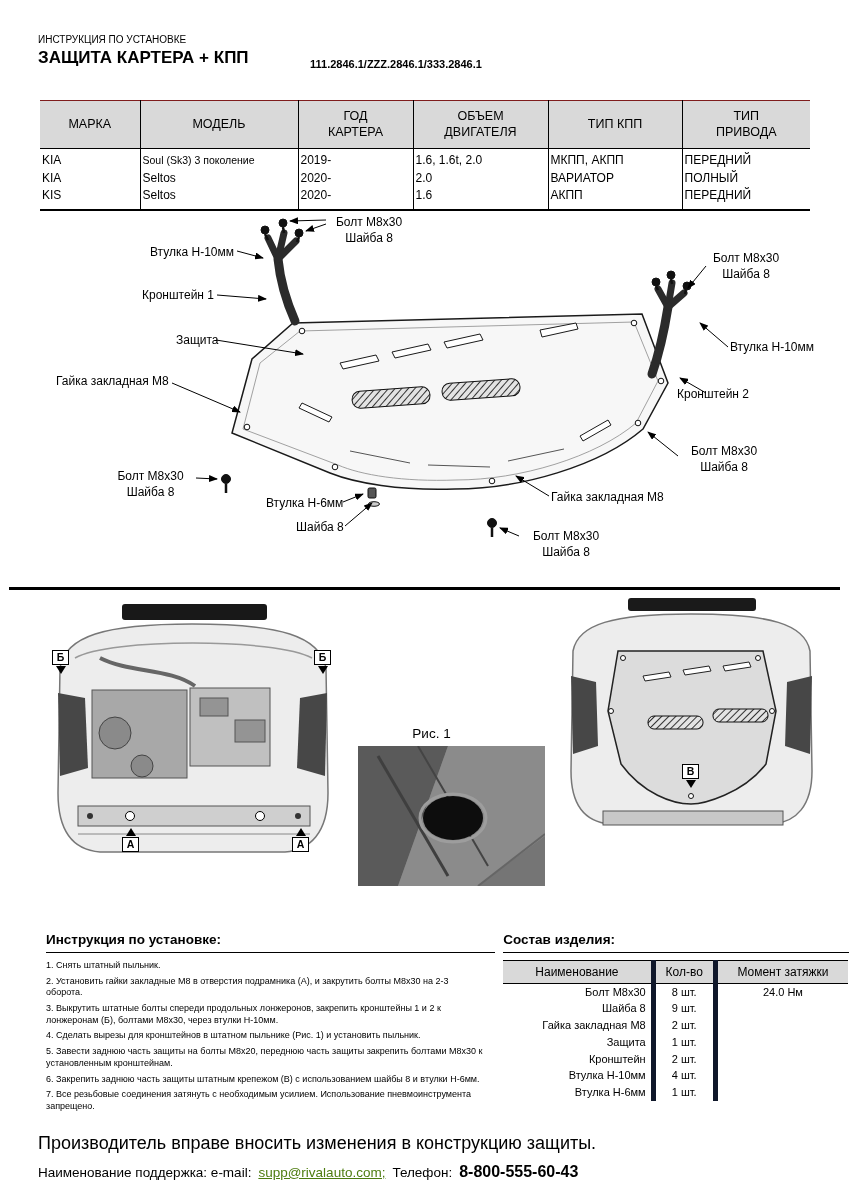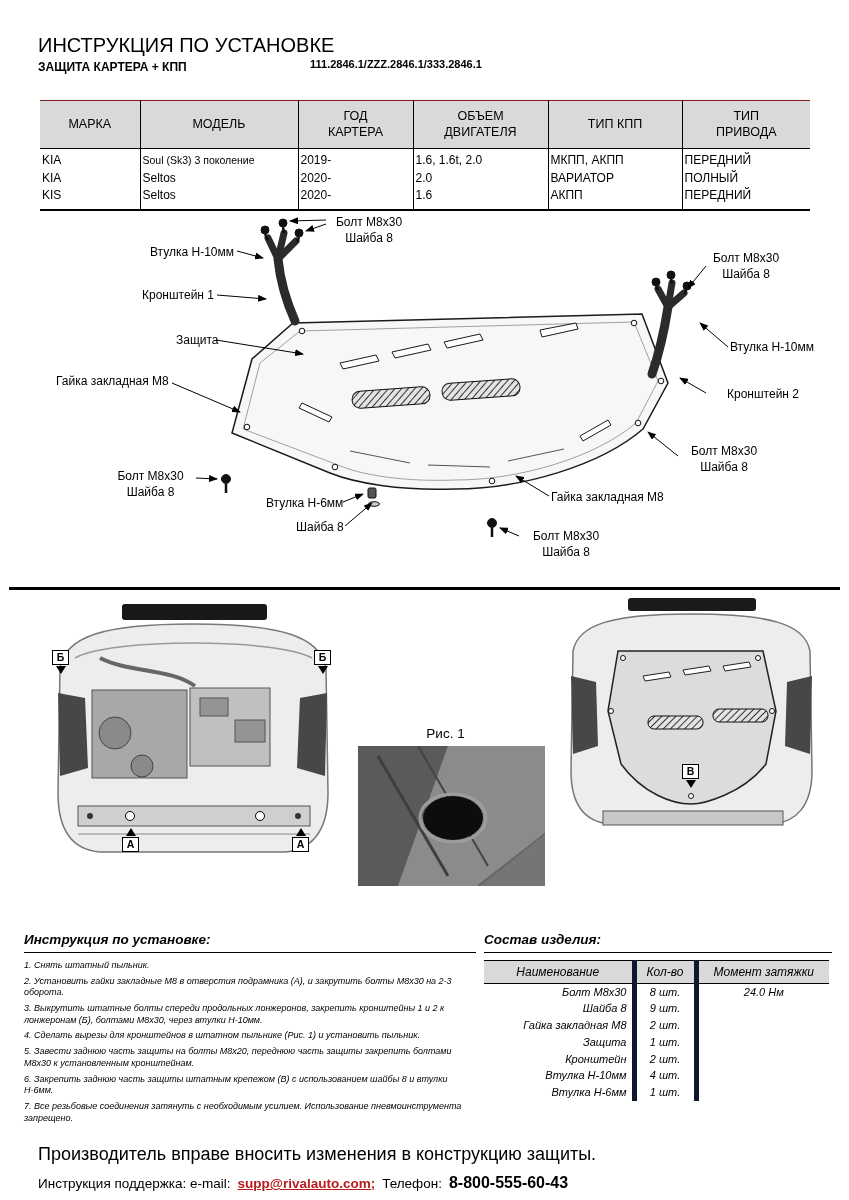--- a/index.html
+++ b/index.html
@@ -2,22 +2,22 @@
 <html><head>
 <meta charset="utf-8">
 <style>
   * { margin:0; padding:0; box-sizing:border-box; }
   html,body { background:#fff; }
   .page { width:849px; height:1200px; position:relative; overflow:hidden; background:#fff;
           color:#000; font-family:"Liberation Sans","DejaVu Sans",sans-serif; }
 
   
   .hdr { margin:34px 38px 0; position:relative; height:52px; }
-  .t1 { font-size:20px; }
-  .t2 { font-size:12px; font-weight:bold; margin-top:3px; }
+  .t1 { font-size:10px; }
+  .t2 { font-size:17px; font-weight:bold; margin-top:3px; }
   .pn { position:absolute; left:272px; top:24px; font-size:11px; font-weight:bold; }
 
   
   table.vt { border-collapse:collapse; margin:14px 0 0 40px; width:770px;
              border-top:1px solid #7f1d1d; border-bottom:2px solid #000; table-layout:fixed; }
   .vt th { background:#d9d9d9; font-weight:normal; font-size:12.5px; text-align:center;
            vertical-align:middle; padding:8px 2px; border-bottom:1px solid #000;
            white-space:pre-line; line-height:1.25; }
   .vt td { font-size:12px; text-align:left; padding:1px 2px; line-height:1.3; }
   .vt th + th, .vt td + td { border-left:1px solid #000; }
@@ -41,40 +41,40 @@
 
   .marker { position:absolute; display:flex; flex-direction:column; align-items:center; z-index:2; }
   .mbox { width:17px; height:15px; background:#fff; border:1.5px solid #000; font-size:10.5px;
           font-weight:bold; display:flex; align-items:center; justify-content:center; line-height:1; }
   .tri-up { width:0; height:0; border-left:5px solid transparent; border-right:5px solid transparent;
             border-bottom:8px solid #000; margin-bottom:1px; }
   .tri-down { width:0; height:0; border-left:5px solid transparent; border-right:5px solid transparent;
               border-top:8px solid #000; margin-top:1px; }
 
   
-  .bottom { display:flex; margin:4px 0 0 24px;font-style:italic; }
+  .bottom { display:flex; margin:4px 0 0 46px; }
   .instr { width:452px; }
   .colhead { font-size:13.5px; font-weight:bold; border-bottom:1.5px solid #000;
              padding-bottom:5px; margin-bottom:7px; }
   .step { font-size:9px; line-height:1.3; margin-bottom:4px; width:440px; }
   .partscol { width:348px; margin-left:8px; }
   table.pt { border-collapse:collapse; width:345px; margin-top:2px; table-layout:fixed; }
   .pt th { background:#d9d9d9; font-weight:normal; font-size:12px; padding:4px 2px;
            border-top:1px solid #000; border-bottom:1px solid #000; text-align:center; }
   .pt td { font-size:11px; padding:1.5px 5px; line-height:1.25; }
   .pt th + th, .pt td + td { border-left:5px solid #0f172a; }
   .pt td.nm { text-align:right; }
   .pt td.q  { text-align:center; }
   .pt td.tq { text-align:center; }
 
   
   .footer { margin:16px 38px 0; }
   .f1 { font-size:18px; margin-bottom:9px; }
   .f2 { font-size:13.5px; display:flex; align-items:baseline; }
-  .email { color:#b91c1c; font-weight:bold; text-decoration:underline; margin-left:7px; cursor:pointer; }
+  .email { color:#4d7c0f; font-weight:normal; text-decoration:underline; margin-left:7px; cursor:pointer; }
   .plabel { margin-left:7px; }
   .phone { font-weight:bold; font-size:16px; margin-left:7px; }
 </style>
 </head>
 <body>
 
 <div class="page">
 
   <div class="hdr">
     <div class="t1">ИНСТРУКЦИЯ ПО УСТАНОВКЕ</div>
@@ -245,21 +245,21 @@
     <div class="dlabel" style="left:56px;  top:163px;">Гайка закладная М8</div>
     <div class="dlabel c" style="left:108px; top:258px; width:85px;">Болт М8х30
 Шайба 8</div>
     <div class="dlabel" style="left:266px; top:285px;">Втулка Н-6мм</div>
     <div class="dlabel" style="left:296px; top:309px;">Шайба 8</div>
     <div class="dlabel c" style="left:522px; top:318px; width:88px;">Болт М8х30
 Шайба 8</div>
     <div class="dlabel" style="left:551px; top:279px;">Гайка закладная М8</div>
     <div class="dlabel c" style="left:680px; top:233px; width:88px;">Болт М8х30
 Шайба 8</div>
-    <div class="dlabel" style="left:727px; top:176px;">Кронштейн 2</div>
+    <div class="dlabel" style="left:677px; top:176px;">Кронштейн 2</div>
     <div class="dlabel" style="left:730px; top:129px;">Втулка Н-10мм</div>
     <div class="dlabel c" style="left:702px; top:40px;  width:88px;">Болт М8х30
 Шайба 8</div>
   </div>
 
   <div class="divider"></div>
 
   <div class="figs">
 
     <div class="fig" style="left:30px; top:8px; width:325px; height:290px;">
@@ -294,21 +294,21 @@
       <div class="marker" style="left:92px; top:230px;">
         <div class="tri-up"></div>
           <div class="mbox">А</div>
       </div>
       <div class="marker" style="left:262px; top:230px;">
         <div class="tri-up"></div>
           <div class="mbox">А</div>
       </div>
     </div>
 
-    <div class="caption" style="left:352px; top:136px; width:187px;">Рис. 1</div>
+    <div class="caption" style="left:338px; top:136px; width:187px;">Рис. 1</div>
     <div class="fig" style="left:358px; top:156px; width:187px; height:140px;">
       <svg width="187" height="140" viewBox="0 0 187 140">
         <rect width="187" height="140" fill="#757575"></rect>
         <polygon points="0,0 90,0 40,140 0,140" fill="#5a5a5a"></polygon>
         <polygon points="90,0 187,0 187,90 120,140 40,140" fill="#8b8b8b"></polygon>
         <line x1="20" y1="10" x2="90" y2="130" stroke="#3f3f3f" stroke-width="3"></line>
         <line x1="60" y1="0" x2="130" y2="120" stroke="#444" stroke-width="2"></line>
         <line x1="120" y1="140" x2="187" y2="88" stroke="#666" stroke-width="2"></line>
         <ellipse cx="95" cy="72" rx="33" ry="24" fill="none" stroke="#9d9d9d" stroke-width="3"></ellipse>
         <ellipse cx="95" cy="72" rx="30" ry="22" fill="#0d0d0d"></ellipse>
@@ -415,20 +415,20 @@
             <td class="tq"></td>
           </tr>
         </tbody>
       </table>
     </div>
   </div>
 
   <div class="footer">
     <div class="f1">Производитель вправе вносить изменения в конструкцию защиты.</div>
     <div class="f2">
-      <span>Инструкция поддержка:  e-mail:</span>
+      <span>Наименование поддержка:  e-mail:</span>
       <a class="email">supp@rivalauto.com;</a>
       <span class="plabel">Телефон:</span>
       <span class="phone">8-800-555-60-43</span>
     </div>
   </div>
 
 </div>
 
 </body></html>

